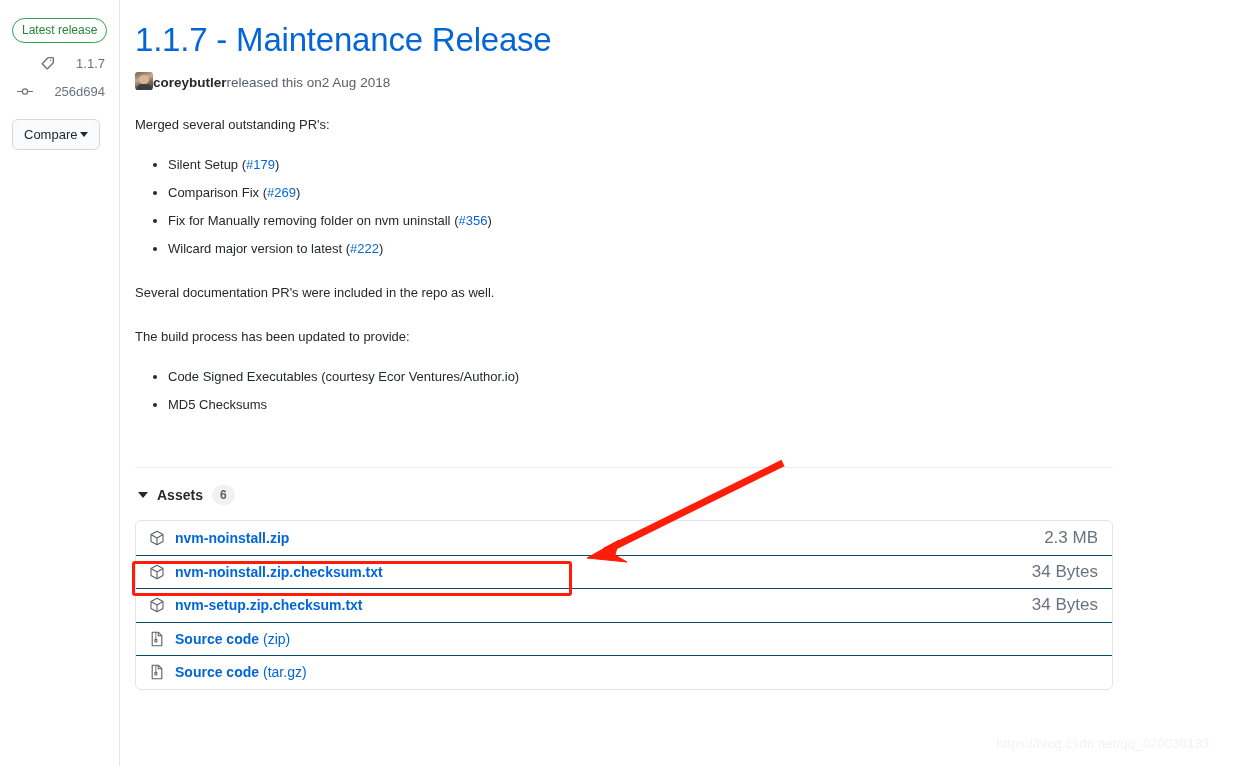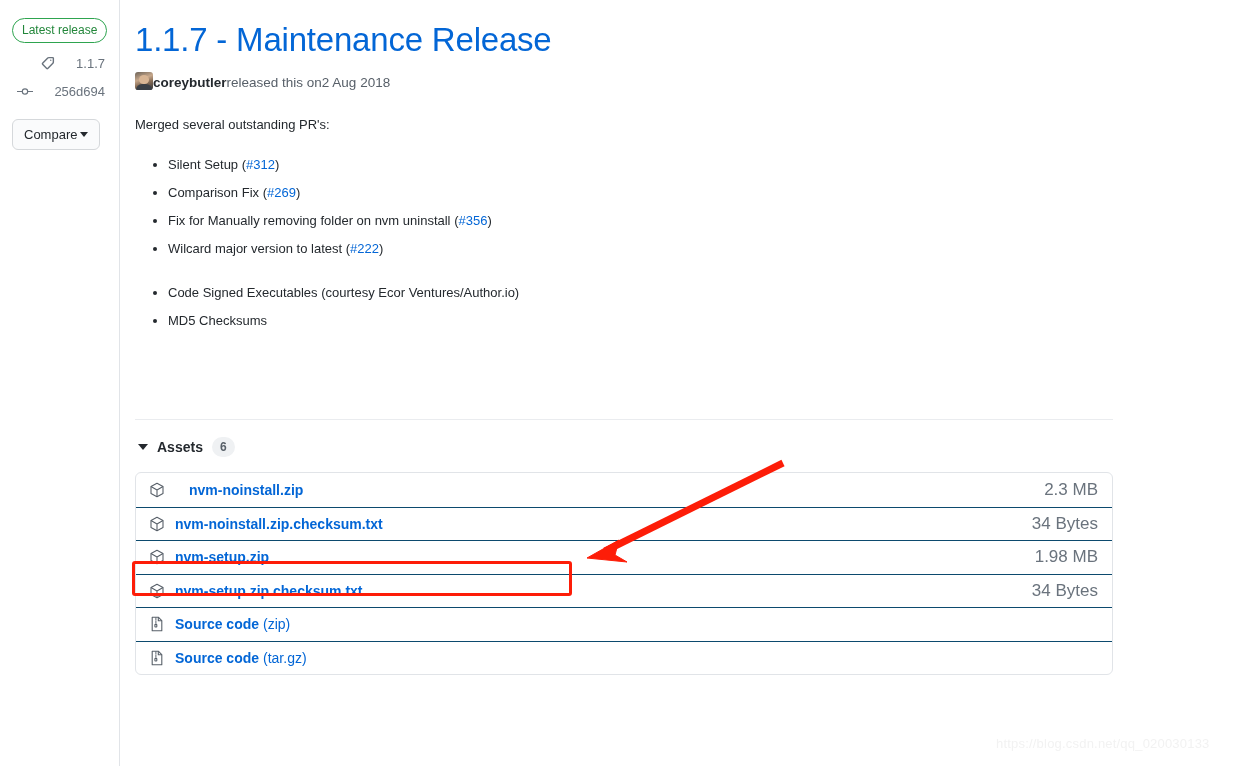--- a/index.html
+++ b/index.html
@@ -143,21 +143,21 @@
   .body-text ul {
     margin: 0 0 22px 0;
     padding-left: 33px;
     list-style: disc;
   }
   .body-text li { margin-bottom: 6px; line-height: 22px; }
   .body-text li:last-child { margin-bottom: 0; }
   a.pr-link { color: #0366d6; text-decoration: none; }
 
   
-  .assets-wrap { position: absolute; left: 135px; top: 419px; width: 978px; }
+  .assets-wrap { position: absolute; left: 135px; top: 467px; width: 978px; }
   .assets-divider {
     border: 0;
     border-top: 1px solid #eaecef;
     margin: 0;
   }
   .assets-header {
     display: flex;
     align-items: center;
     gap: 9px;
     margin-top: 17px;
@@ -194,21 +194,21 @@
   }
   .asset-row {
     display: flex;
     align-items: center;
     height: 33.5px;
     padding: 0 14px 0 12px;
     border-top: 1px solid #0c4a6e;
     box-sizing: border-box;
     font-size: 14px;
   }
-  .asset-row:first-child { border-top: none; gap: 14px; }
+  .asset-row:first-child { border-top: none; }
   .asset-icon {
     width: 18px;
     display: inline-flex;
     align-items: center;
     justify-content: center;
     color: #586069;
     margin-right: 9px;
     flex: 0 0 auto;
   }
   .asset-name {
@@ -305,33 +305,35 @@
       <span class="author">coreybutler</span>
       <span>released this on</span>
       <span>2 Aug 2018</span>
     </div>
 
     <div class="body-text">
       <p class="tight">Merged several outstanding PR's:</p>
 
       <ul>
         <li>
-          <span>Silent Setup </span><span>(</span><a class="pr-link" href="#">#312</a><span>)</span>
+          <span>Silent Setup </span><span>(</span><a class="pr-link" href="#">#179</a><span>)</span>
         </li>
         <li>
           <span>Comparison Fix </span><span>(</span><a class="pr-link" href="#">#269</a><span>)</span>
         </li>
         <li>
           <span>Fix for Manually removing folder on nvm uninstall </span><span>(</span><a class="pr-link" href="#">#356</a><span>)</span>
         </li>
         <li>
           <span>Wilcard major version to latest </span><span>(</span><a class="pr-link" href="#">#222</a><span>)</span>
         </li>
       </ul>
 
+      <p>Several documentation PR's were included in the repo as well.</p>
+      <p class="tight">The build process has been updated to provide:</p>
 
       <ul>
         <li>Code Signed Executables (courtesy Ecor Ventures/Author.io)</li>
         <li>MD5 Checksums</li>
       </ul>
     </div>
   </div>
 
   <div class="assets-wrap">
     <hr class="assets-divider">
@@ -359,30 +361,20 @@
         <span class="asset-icon">
           <svg width="16" height="16" viewBox="0 0 16 16" fill="none" stroke="currentColor" stroke-width="1.1" stroke-linejoin="round" aria-hidden="true">
             <path d="M8 1.2 14 4.5v7L8 14.8 2 11.5v-7L8 1.2Z"></path>
             <path d="M2 4.5 8 7.9l6-3.4M8 7.9v6.9"></path>
           </svg>
         </span>
         <a class="asset-name" href="#">nvm-noinstall.zip.checksum.txt</a>
         <span class="asset-size">34 Bytes</span>
       </div>
 
-      <div class="asset-row">
-        <span class="asset-icon">
-          <svg width="16" height="16" viewBox="0 0 16 16" fill="none" stroke="currentColor" stroke-width="1.1" stroke-linejoin="round" aria-hidden="true">
-            <path d="M8 1.2 14 4.5v7L8 14.8 2 11.5v-7L8 1.2Z"></path>
-            <path d="M2 4.5 8 7.9l6-3.4M8 7.9v6.9"></path>
-          </svg>
-        </span>
-        <a class="asset-name" href="#">nvm-setup.zip</a>
-        <span class="asset-size">1.98 MB</span>
-      </div>
 
       <div class="asset-row">
         <span class="asset-icon">
           <svg width="16" height="16" viewBox="0 0 16 16" fill="none" stroke="currentColor" stroke-width="1.1" stroke-linejoin="round" aria-hidden="true">
             <path d="M8 1.2 14 4.5v7L8 14.8 2 11.5v-7L8 1.2Z"></path>
             <path d="M2 4.5 8 7.9l6-3.4M8 7.9v6.9"></path>
           </svg>
         </span>
         <a class="asset-name" href="#">nvm-setup.zip.checksum.txt</a>
         <span class="asset-size">34 Bytes</span>

